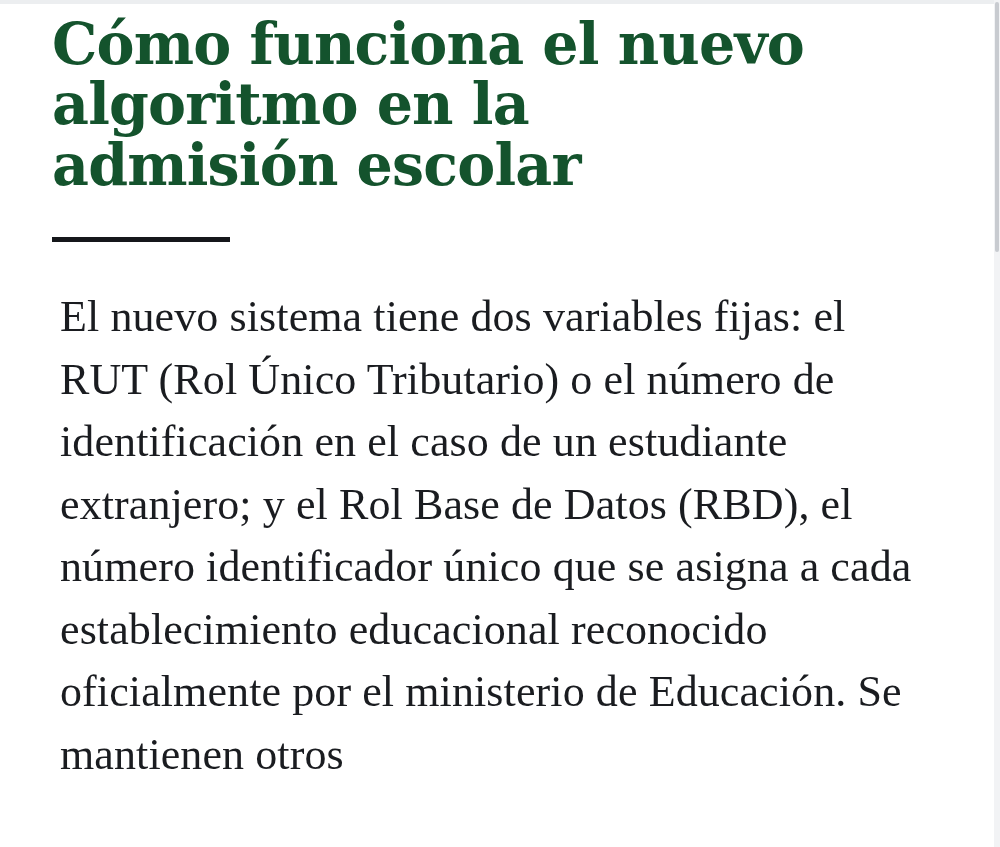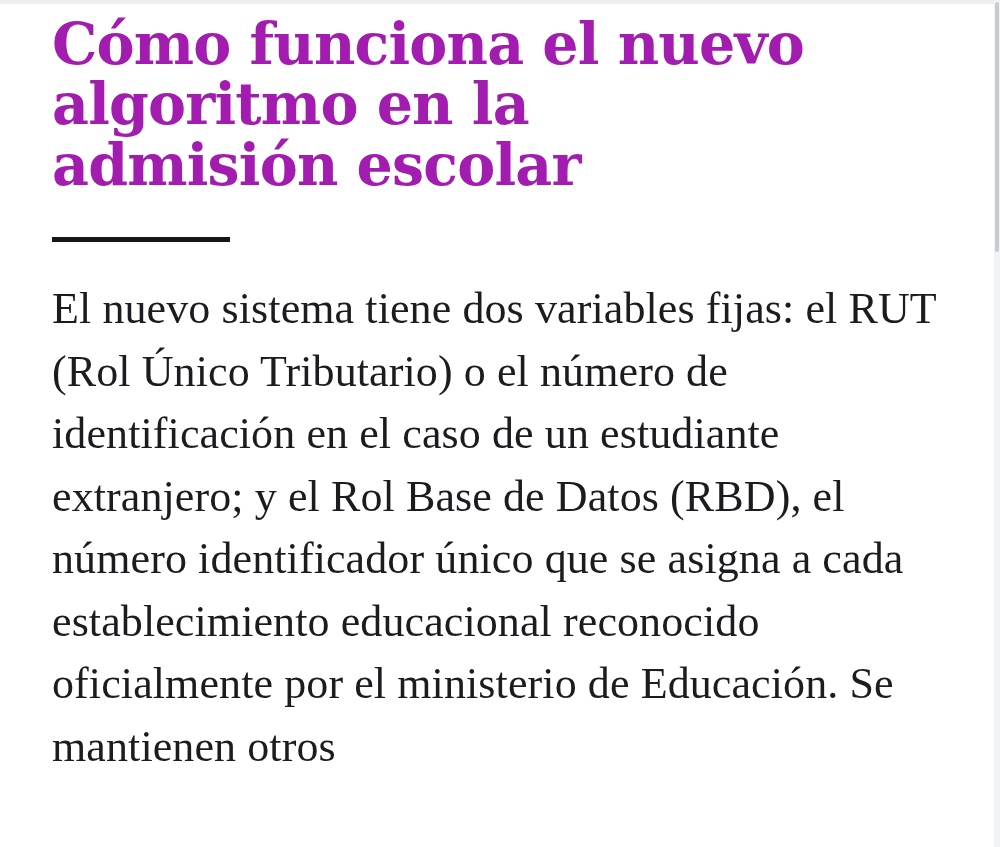--- a/index.html
+++ b/index.html
@@ -55,32 +55,32 @@
     width: 990px;
     padding: 14px 40px 0 52px;
     box-sizing: border-box;
   }
   .headline {
     font-family: "DejaVu Serif", serif;
     font-weight: bold;
     font-size: 57px;
     line-height: 1.06;
     letter-spacing: -0.8px;
-    color: #a21caf;
+    color: #14532d;
     margin: 0;
     max-width: 780px;
   }
   .divider {
     margin-top: 42px;
     width: 178px;
     height: 5px;
     background: #15171b;
   }
   .body-text {
-    margin: 0;
+    margin: 8px;
     padding-top: 36px;
     font-family: "Liberation Serif", serif;
     font-size: 44px;
     line-height: 1.42;
     color: #1a1c20;
     max-width: 905px;
     letter-spacing: 0.1px;
   }
 </style>
 </head>

